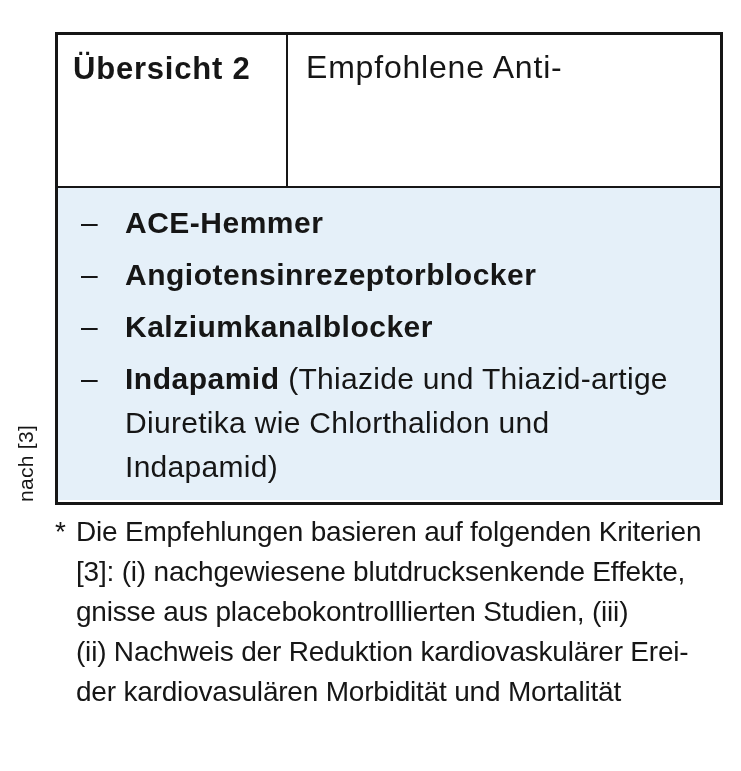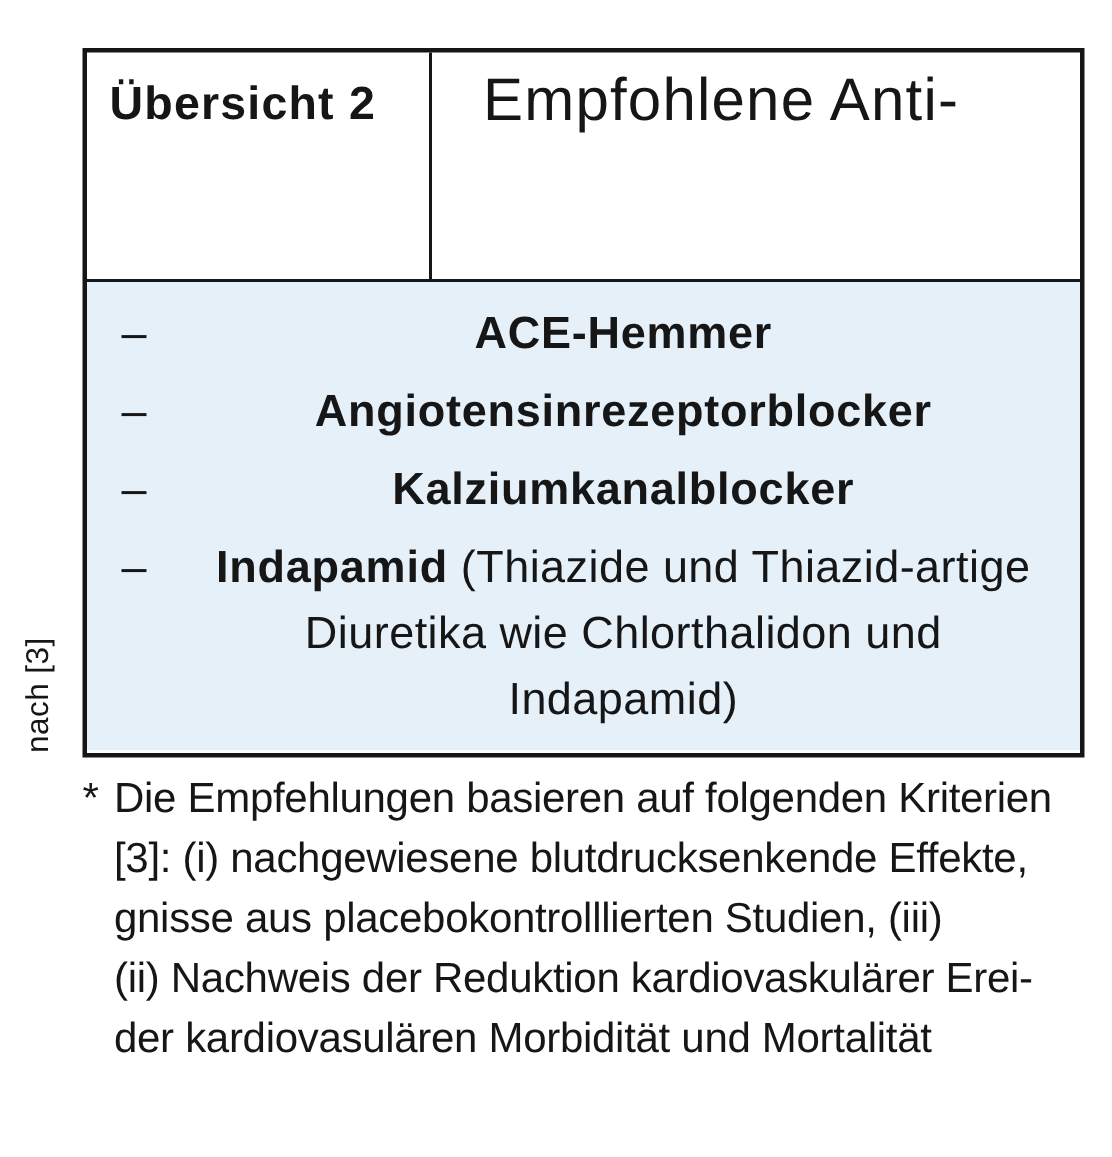--- a/index.html
+++ b/index.html
@@ -16,39 +16,38 @@
   .box {
     position: absolute;
     left: 55px; top: 32px;
     width: 668px; height: 473px;
     border: 3px solid #161616;
     background: #fff;
   }
   .header-row {
     display: flex;
     height: 151px;
-    gap: 16px;
   }
   .label-cell {
     width: 230px;
     border-right: 2px solid #161616;
     padding: 14px 8px 0 15px;
   }
   .label-cell .label-text {
     font-size: 31px;
     font-weight: bold;
     letter-spacing: 0.8px;
     line-height: 40px;
   }
   .title-cell {
     flex: 1;
     padding: 11px 8px 0 18px;
   }
   .title-line {
-    font-size: 40px;
+    font-size: 32px;
     line-height: 43px;
     letter-spacing: 0.8px;
     white-space: nowrap;
   }
   .body-cell {
     height: 314px;
     background: #e5f0f9;
     border-top: 2px solid #161616;
     padding: 13px 14px 0 23px;
   }
@@ -58,21 +57,20 @@
     line-height: 44px;
     margin-bottom: 8px;
   }
   .list-item .dash {
     flex: 0 0 44px;
     letter-spacing: 0.5px;
   }
   .list-item .item-text {
     flex: 1;
     letter-spacing: 0.3px;
-    text-align: center;
   }
   .list-item .item-text b { letter-spacing: 0.5px; }
 
   
   .source-note {
     position: absolute;
     left: 14px; top: 502px;
     width: 84px; height: 28px;
     transform: rotate(-90deg);
     transform-origin: 0 0;

